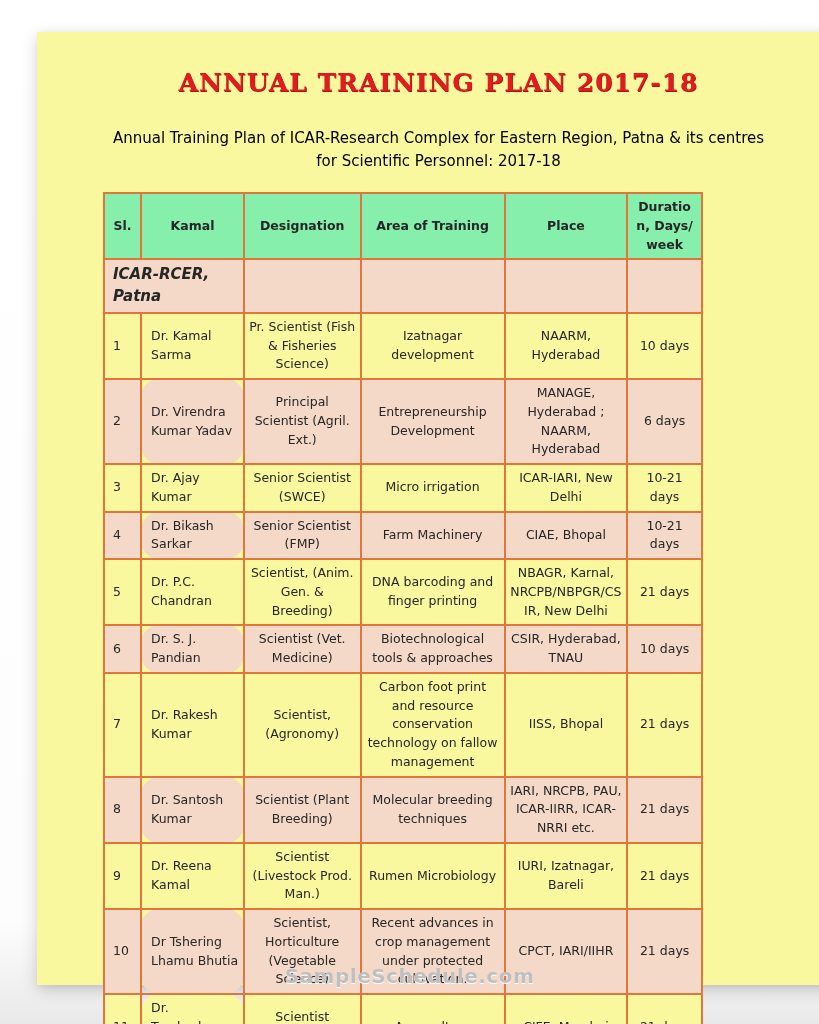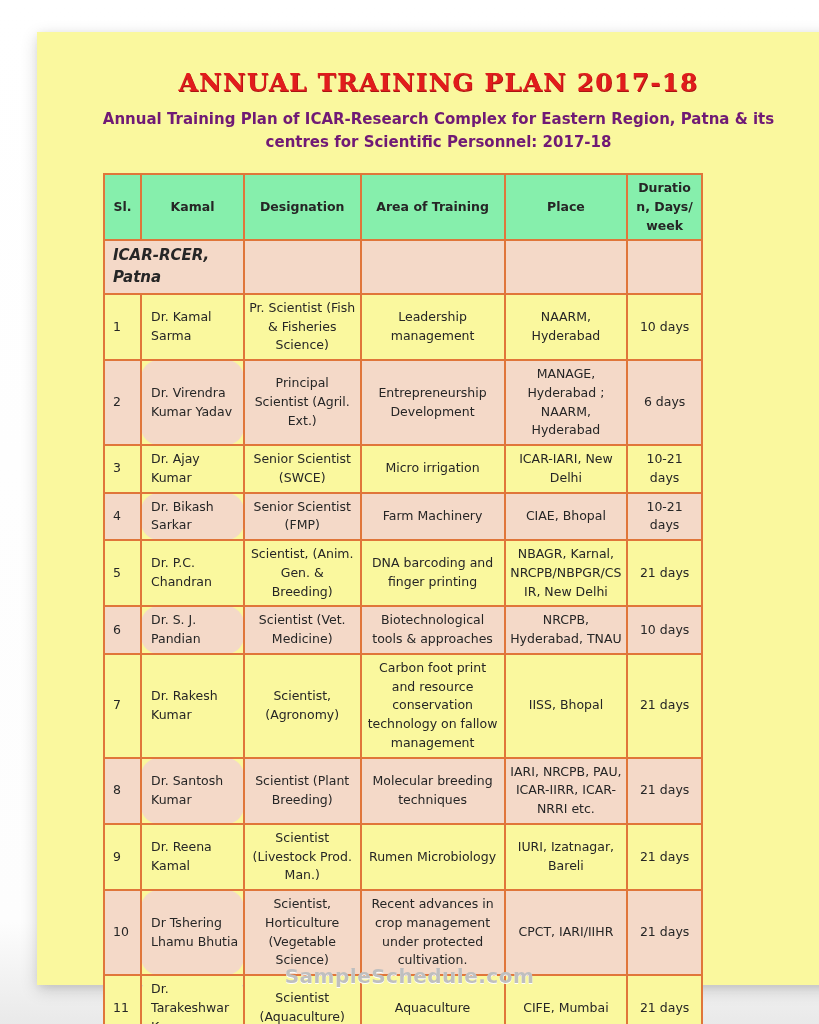--- a/index.html
+++ b/index.html
@@ -26,27 +26,27 @@
     text-align: center;
     font-family: "DejaVu Serif", serif;
     font-weight: bold;
     font-size: 25px;
     letter-spacing: 1px;
     color: #e11c1c;
     text-shadow: 0.6px 0.6px 0 #a81414;
   }
 
   .subtitle {
-    margin: 11px auto 0 auto;
+    margin: 30px auto 0 auto;
     width: 672px;
     text-align: center;
-    font-weight: bold;
+    font-weight: normal;
     font-size: 15px;
     line-height: 1.5;
-    color: #701a75;
+    color: #000000;
   }
 
   table.plan {
     margin-left: 66px;
     margin-top: 20px;
     width: 600px;
     border-collapse: collapse;
     table-layout: fixed;
   }
   table.plan col.c-sl   { width: 6.2%; }
@@ -134,21 +134,21 @@
           <td></td>
           <td></td>
           <td></td>
           <td></td>
         </tr>
 
         <tr>
           <td class="sl">1</td>
           <td class="name">Dr. Kamal Sarma</td>
           <td>Pr. Scientist (Fish &amp; Fisheries Science)</td>
-          <td>Leadership management</td>
+          <td>Izatnagar development</td>
           <td>NAARM, Hyderabad</td>
           <td>10 days</td>
         </tr>
         <tr>
           <td class="sl">2</td>
           <td class="name">Dr. Virendra Kumar Yadav</td>
           <td>Principal Scientist (Agril. Ext.)</td>
           <td>Entrepreneurship Development</td>
           <td>MANAGE, Hyderabad ; NAARM, Hyderabad</td>
           <td>6 days</td>
@@ -175,21 +175,21 @@
           <td>Scientist, (Anim. Gen. &amp; Breeding)</td>
           <td>DNA barcoding and finger printing</td>
           <td>NBAGR, Karnal, NRCPB/NBPGR/CSIR, New Delhi</td>
           <td>21 days</td>
         </tr>
         <tr>
           <td class="sl">6</td>
           <td class="name">Dr. S. J. Pandian</td>
           <td>Scientist (Vet. Medicine)</td>
           <td>Biotechnological tools &amp; approaches</td>
-          <td>NRCPB, Hyderabad, TNAU</td>
+          <td>CSIR, Hyderabad, TNAU</td>
           <td>10 days</td>
         </tr>
         <tr>
           <td class="sl">7</td>
           <td class="name">Dr. Rakesh Kumar</td>
           <td>Scientist, (Agronomy)</td>
           <td>Carbon foot print and resource conservation technology on fallow management</td>
           <td>IISS, Bhopal</td>
           <td>21 days</td>
         </tr>

